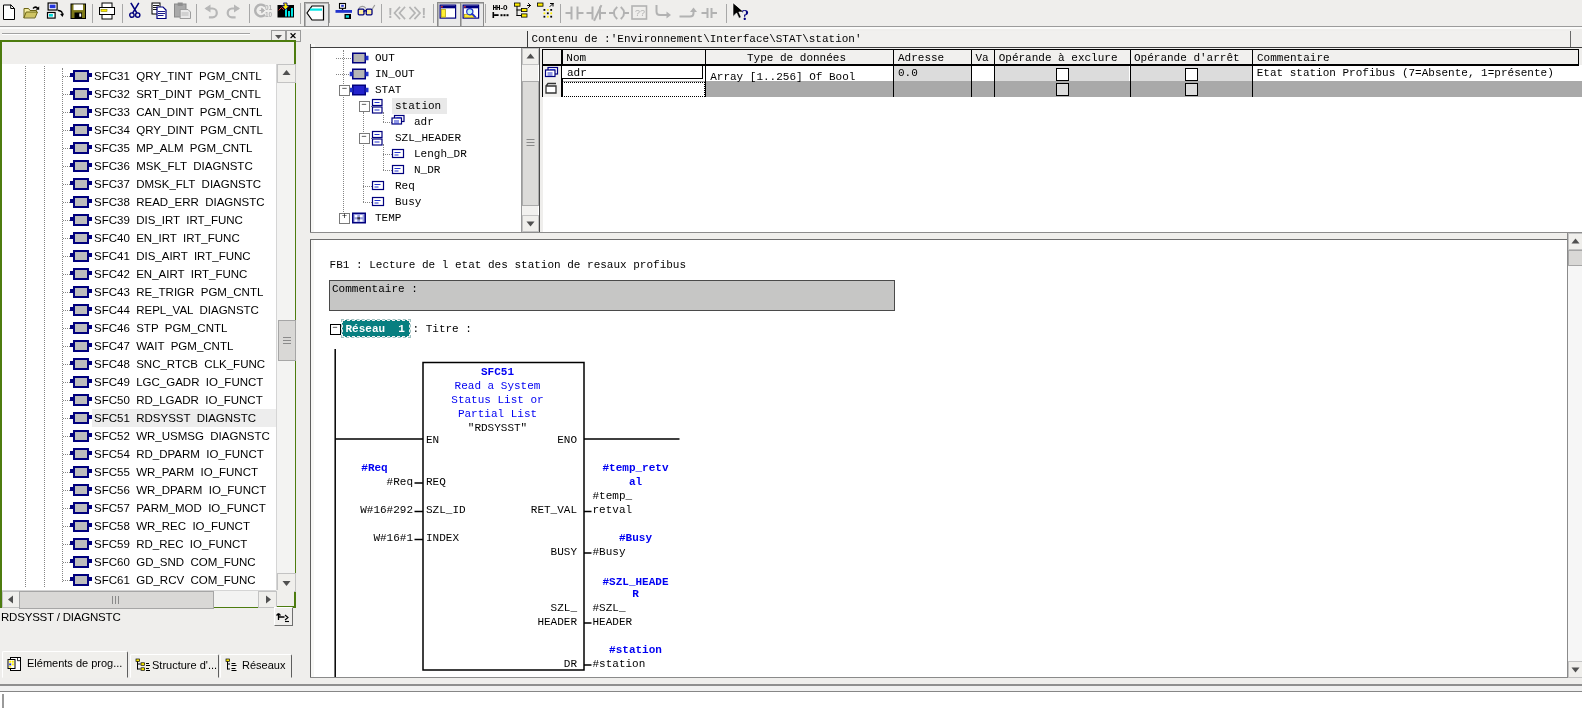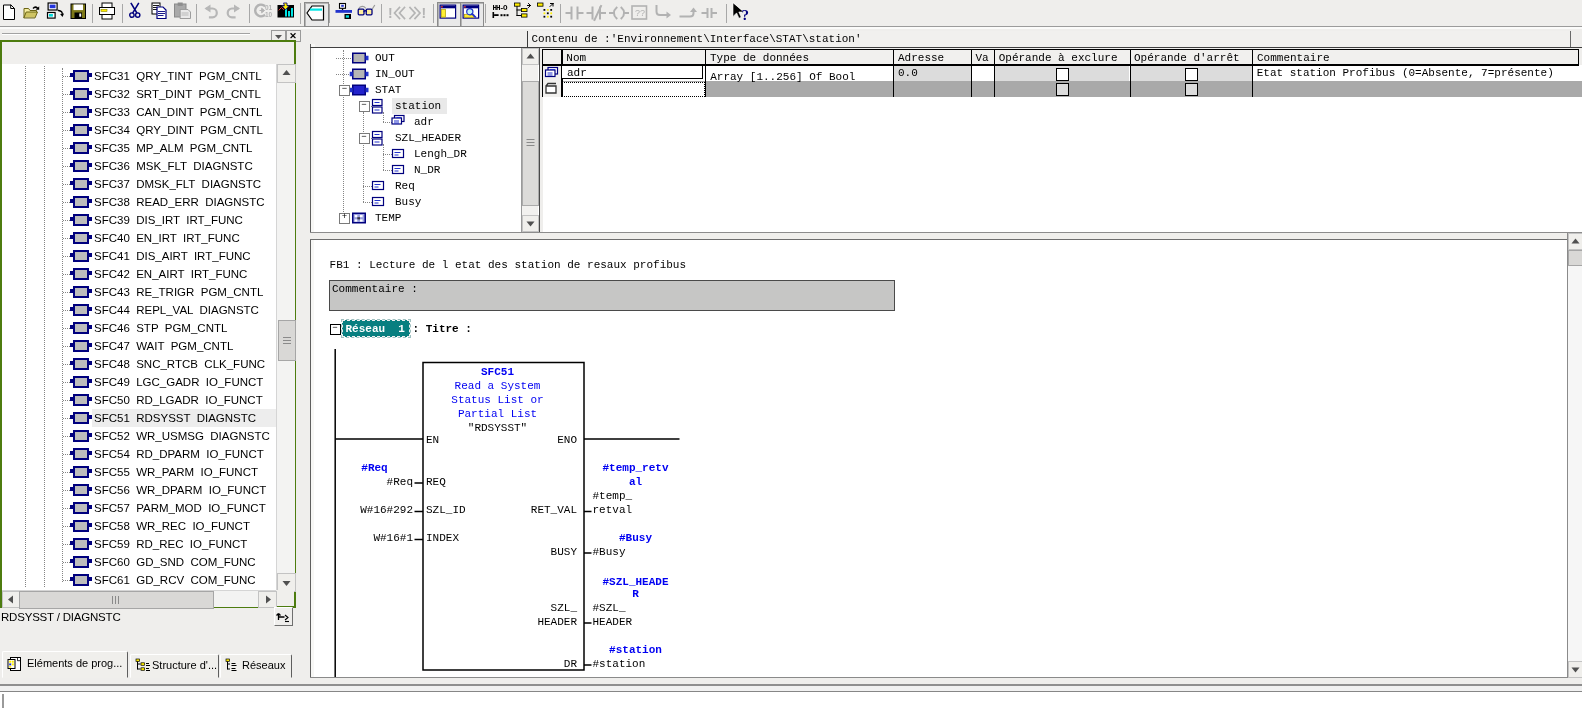--- a/index.html
+++ b/index.html
@@ -512,31 +512,31 @@
 <div class="ab" style="left:543px;top:97px;width:1039px;height:135px;background:#fff"></div>
 <div class="ab" style="left:561.4px;top:50px;width:1.2px;height:47px;background:#000"></div>
 <div class="ab" style="left:705.2px;top:50px;width:1.2px;height:47px;background:#000"></div>
 <div class="ab" style="left:893px;top:50px;width:1.2px;height:47px;background:#000"></div>
 <div class="ab" style="left:971px;top:50px;width:1.2px;height:47px;background:#000"></div>
 <div class="ab" style="left:993.7px;top:50px;width:1.2px;height:47px;background:#000"></div>
 <div class="ab" style="left:1129.5px;top:50px;width:1.2px;height:47px;background:#000"></div>
 <div class="ab" style="left:1251.8px;top:50px;width:1.2px;height:47px;background:#000"></div>
 <div class="ab" style="left:1577.8px;top:50px;width:1.2px;height:15px;background:#000"></div>
 <div class="mono" style="left:566.3px;top:50.5px">Nom</div>
-<div class="mono" style="left:710px;top:50.5px">Type de données</div>
+<div class="mono" style="left:747px;top:50.5px">Type de données</div>
 <div class="mono" style="left:898px;top:50.5px">Adresse</div>
 <div class="mono" style="left:975.5px;top:50.5px">Va</div>
 <div class="mono" style="left:998.7px;top:50.5px">Opérande à exclure</div>
 <div class="mono" style="left:1134px;top:50.5px">Opérande d'arrêt</div>
 <div class="mono" style="left:1257px;top:50.5px">Commentaire</div>
 <div class="ab" style="left:561.4px;top:65.3px;width:140px;height:12.2px;background:#fff;border:1.8px solid #000"></div>
 <div class="mono" style="left:567px;top:66px">adr</div>
 <div class="mono" style="left:710.2px;top:70px">Array [1..256] Of Bool</div>
 <div class="mono" style="left:898px;top:66px">0.0</div>
-<div class="mono" style="left:1256.7px;top:66px">Etat station Profibus (0=Absente, 7=présente)</div>
+<div class="mono" style="left:1256.7px;top:66px">Etat station Profibus (7=Absente, 1=présente)</div>
 <div class="cbx" style="left:1055.7px;top:67.5px;background:#fff"></div>
 <div class="cbx" style="left:1184.6px;top:67.5px;background:#fff"></div>
 <div class="cbx" style="left:1055.7px;top:83px;background:#dcdcdc"></div>
 <div class="cbx" style="left:1184.6px;top:83px;background:#dcdcdc"></div>
 <svg style="left:543px;top:64px" width="20" height="34" viewBox="0 0 20 34">
 <g fill="#fff" stroke="#00007e" stroke-width="1.2">
       <rect x="5" y="3.5" width="9.5" height="6.5"></rect>
       <rect x="2.5" y="6" width="9.5" height="6.5"></rect>
     </g>
 <g stroke="#2233cc" stroke-width="1.1">
@@ -550,21 +550,21 @@
 <div class="ab" style="left:310px;top:238.6px;width:1257px;height:1.4px;background:#6d6d6d"></div>
 
 <div class="ab" style="left:313.5px;top:240px;width:1253.5px;height:437px;background:#fff"></div>
 <div class="ab" style="left:310px;top:677px;width:1272px;height:1.4px;background:#8a8a8a"></div>
 <div class="mono" style="left:329.6px;top:258px">FB1 : Lecture de l etat des station de resaux profibus</div>
 <div class="ab" style="left:328.5px;top:279.5px;width:564px;height:29px;background:#c6c6c5;border:1.2px solid #4a4a4a"></div>
 <div class="mono" style="left:332px;top:282px">Commentaire :</div>
 <div class="exp" style="left:329.5px;top:323.5px;border-color:#000">−</div>
 <div class="ab" style="left:342px;top:320px;width:66px;height:15px;background:#087f80;border:1.4px dashed #efefef;outline:1.4px dashed #9fc0c0"></div>
 <div class="mono" style="left:345.5px;top:321.5px;font-weight:bold;color:#fff">Réseau  1</div>
-<div class="mono" style="left:412.5px;top:321.5px;font-weight:bold">: Titre :</div>
+<div class="mono" style="left:412.5px;top:321.5px;font-weight:normal">: Titre :</div>
 <svg style="left:310px;top:240px" width="400" height="437" viewBox="0 0 400 437">
 <g stroke="#000" stroke-width="1.5" fill="none">
 <path d="M25.2,109V437"></path>
 <path d="M25.2,199H113M274,199h95.5"></path>
 <rect x="113" y="122.5" width="161" height="307.5"></rect>
 <path d="M104.5,243H113M104.5,271.5H113M104.5,299.5H113"></path>
 <path d="M274,271.5h7.5M274,313h7.5M274,383h7.5M274,425h7.5"></path>
 </g>
 </svg>
 <div class="mono" style="left:417px;top:364.5px;width:161px;text-align:center;font-weight:bold;color:#0000f2">SFC51</div>

